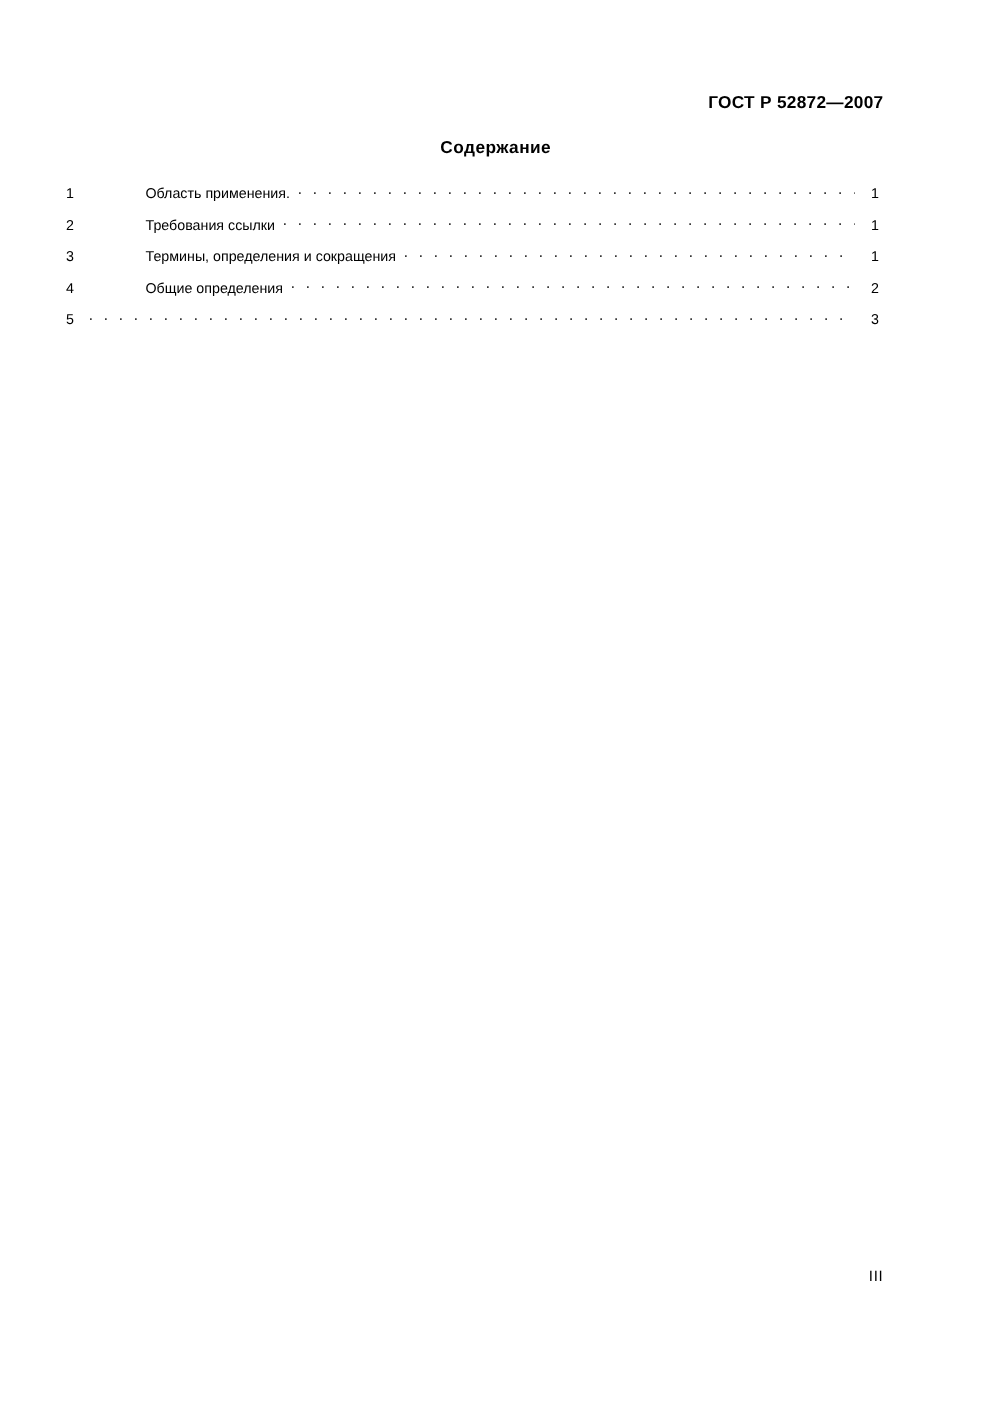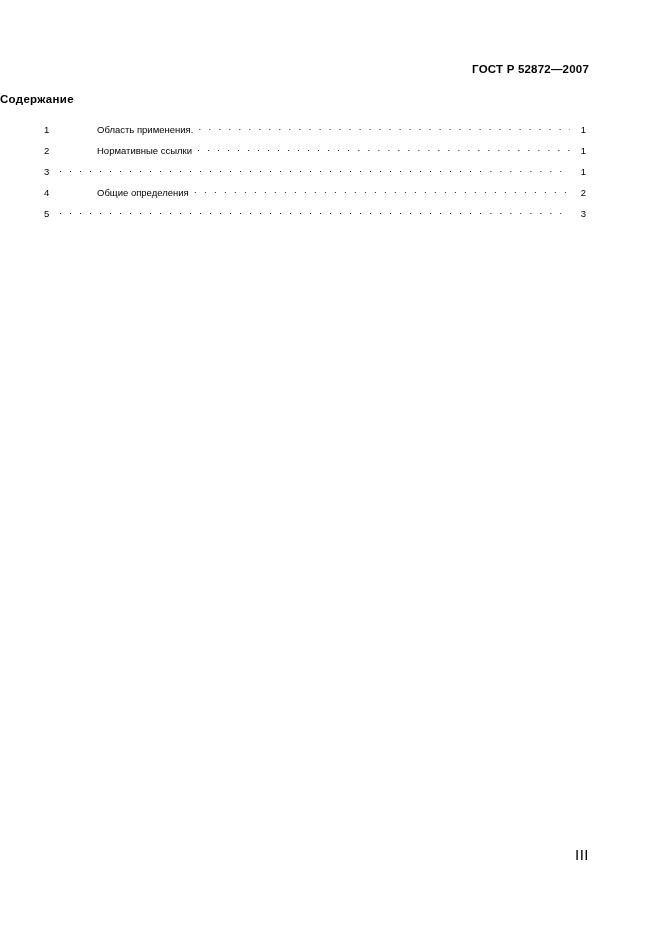--- a/index.html
+++ b/index.html
@@ -25,20 +25,21 @@
     font-size: 11.5px;
     font-weight: bold;
     letter-spacing: 0.2px;
     white-space: nowrap;
   }
   .toc-title {
     position: absolute;
     top: 93px;
     left: 0;
     width: 661px;
+    text-align: center;
     font-size: 11.5px;
     font-weight: bold;
     letter-spacing: 0.3px;
   }
   .toc {
     position: absolute;
     top: 119px;
     left: 44px;
     width: 542px;
   }
@@ -72,21 +73,21 @@
   .toc-page {
     flex: 0 0 auto;
     width: 12px;
     text-align: right;
     padding-left: 2px;
   }
   .folio {
     position: absolute;
     top: 846px;
     right: 72px;
-    font-size: 15px;
+    font-size: 10px;
     letter-spacing: 0.5px;
   }
 </style>
 </head>
 <body>
 
 <div class="page">
 
   <div class="header-std">ГОСТ Р 52872—2007</div>
 
@@ -96,27 +97,28 @@
 
     <div class="toc-row">
       <span class="toc-num">1</span>
       <span class="toc-label">Область применения.</span>
       <span class="toc-dots">· · · · · · · · · · · · · · · · · · · · · · · · · · · · · · · · · · · · · · · · · · · · · · · · · · · · · · · · · · · · · · · · · · · · · · · · · · · · · · · · · · · · · · · · · · · · · · · · ·</span>
       <span class="toc-page">1</span>
     </div>
 
     <div class="toc-row">
       <span class="toc-num">2</span>
-      <span class="toc-label">Нормативные ссылки</span>
+      <span class="toc-label">Требования ссылки</span>
       <span class="toc-dots">· · · · · · · · · · · · · · · · · · · · · · · · · · · · · · · · · · · · · · · · · · · · · · · · · · · · · · · · · · · · · · · · · · · · · · · · · · · · · · · · · · · · · · · · · · · · · · · · ·</span>
       <span class="toc-page">1</span>
     </div>
 
     <div class="toc-row">
       <span class="toc-num">3</span>
+      <span class="toc-label">Термины, определения и сокращения</span>
       <span class="toc-dots">· · · · · · · · · · · · · · · · · · · · · · · · · · · · · · · · · · · · · · · · · · · · · · · · · · · · · · · · · · · · · · · · · · · · · · · · · · · · · · · · · · · · · · · · · · · · · · · · ·</span>
       <span class="toc-page">1</span>
     </div>
 
     <div class="toc-row">
       <span class="toc-num">4</span>
       <span class="toc-label">Общие определения</span>
       <span class="toc-dots">· · · · · · · · · · · · · · · · · · · · · · · · · · · · · · · · · · · · · · · · · · · · · · · · · · · · · · · · · · · · · · · · · · · · · · · · · · · · · · · · · · · · · · · · · · · · · · · · ·</span>
       <span class="toc-page">2</span>
     </div>

